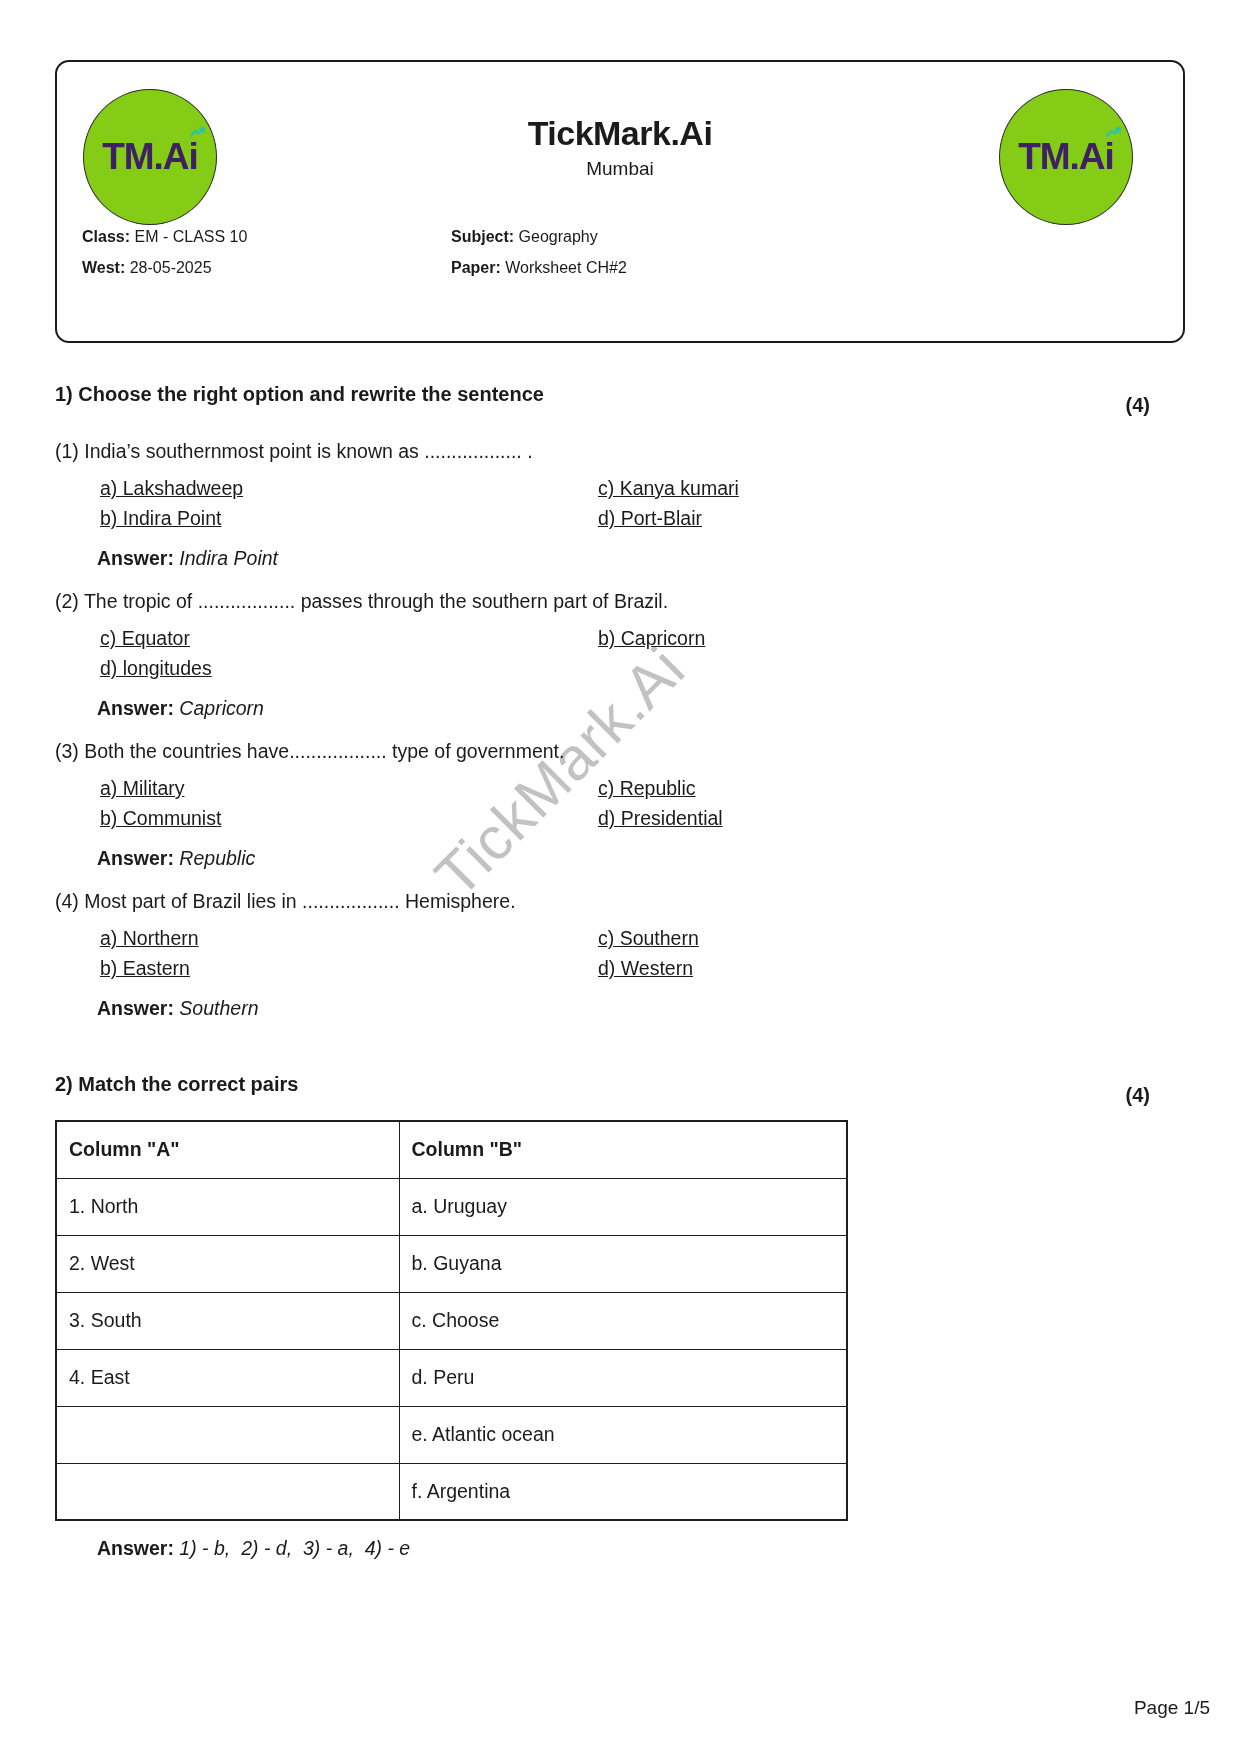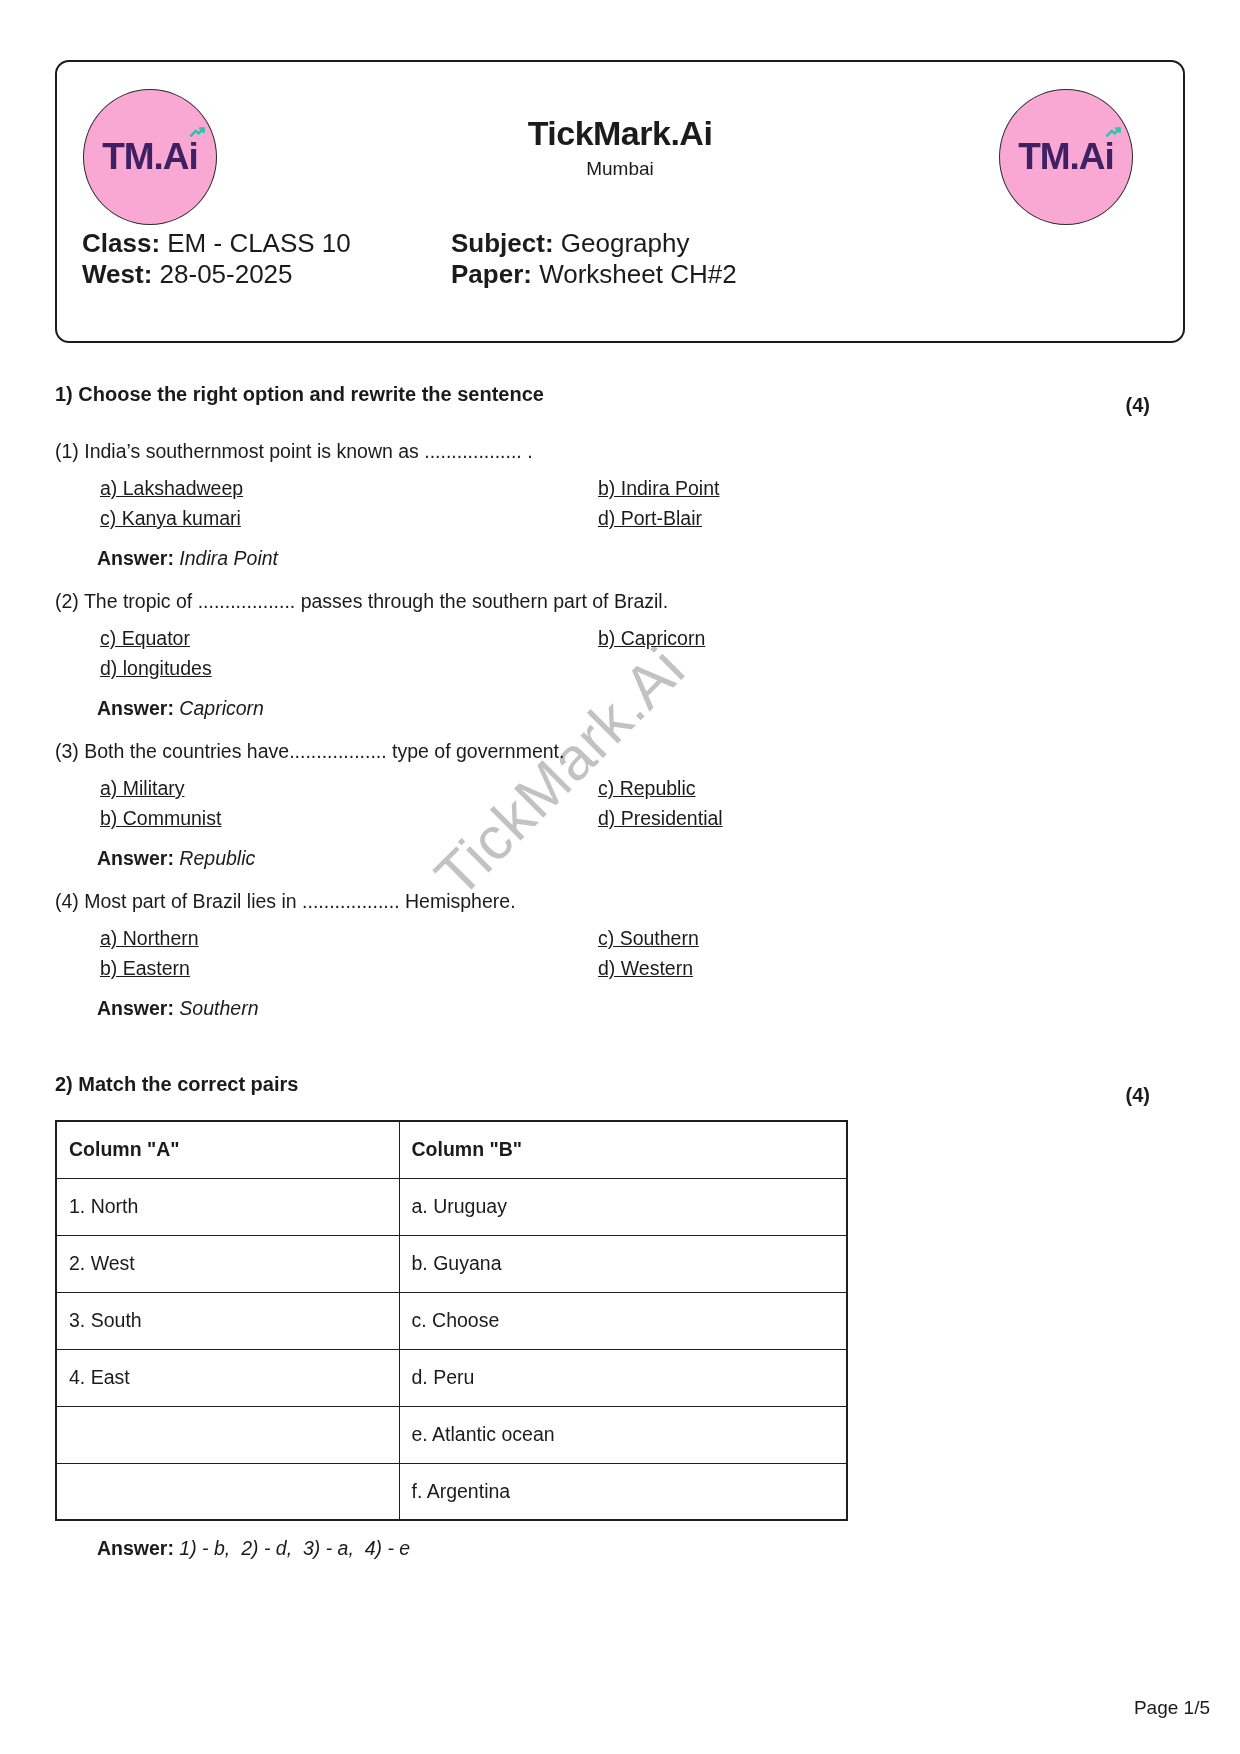--- a/index.html
+++ b/index.html
@@ -20,33 +20,33 @@
   }
 
   
   .header-box {
     position:absolute; left:55px; top:60px; width:1130px; height:283px;
     border:2px solid #1b1b1b; border-radius:14px; background:transparent; z-index:1;
   }
   .logo {
     position:absolute; width:134px; height:136px; top:27px;
     border:1.5px solid #2a2a2a; border-radius:50%;
-    display:flex; align-items:center; justify-content:center; background:#f9a8d4;
+    display:flex; align-items:center; justify-content:center; background:#84cc16;
   }
   .logo-left { left:26px; }
   .logo-right { right:50px; }
   .logo-text {
     position:relative; font-size:37px; font-weight:800; color:#3e2063; letter-spacing:-1px;
   }
   .logo-arrow { position:absolute; top:-13px; right:-9px; }
 
   .header-title { text-align:center; margin-top:52px; font-size:34px; font-weight:700; letter-spacing:-0.5px; }
   .header-sub   { text-align:center; margin-top:5px; font-size:19px; }
 
-  .meta-cell { position:absolute; font-size:26px; white-space:nowrap; }
+  .meta-cell { position:absolute; font-size:16px; white-space:nowrap; }
   .m-class   { left:25px;  top:166px; }
   .m-subject { left:394px; top:166px; }
   .m-date    { left:25px;  top:197px; }
   .m-paper   { left:394px; top:197px; }
   .lbl { font-weight:700; }
 
   
   .content {
     position:absolute; left:0; top:343px; width:1240px; z-index:1;
     padding:38px 90px 0 55px; font-size:19.5px;
@@ -137,22 +137,22 @@
     <div class="sec-title">1) Choose the right option and rewrite the sentence</div>
     <div class="sec-marks">(4)</div>
   </div>
 
   <div class="questions">
 
     <div class="q">
       <div class="q-text">(1) India’s southernmost point is known as .................. .</div>
       <div class="opts">
         <div class="opt">a) Lakshadweep</div>
+        <div class="opt">c) Kanya kumari</div>
         <div class="opt">b) Indira Point</div>
-        <div class="opt">c) Kanya kumari</div>
         <div class="opt">d) Port-Blair</div>
       </div>
       <div class="answer">
         <span class="lbl">Answer:</span>
         <span class="answer-value">Indira Point</span>
       </div>
     </div>
 
     <div class="q">
       <div class="q-text">(2) The tropic of .................. passes through the southern part of Brazil.</div>

